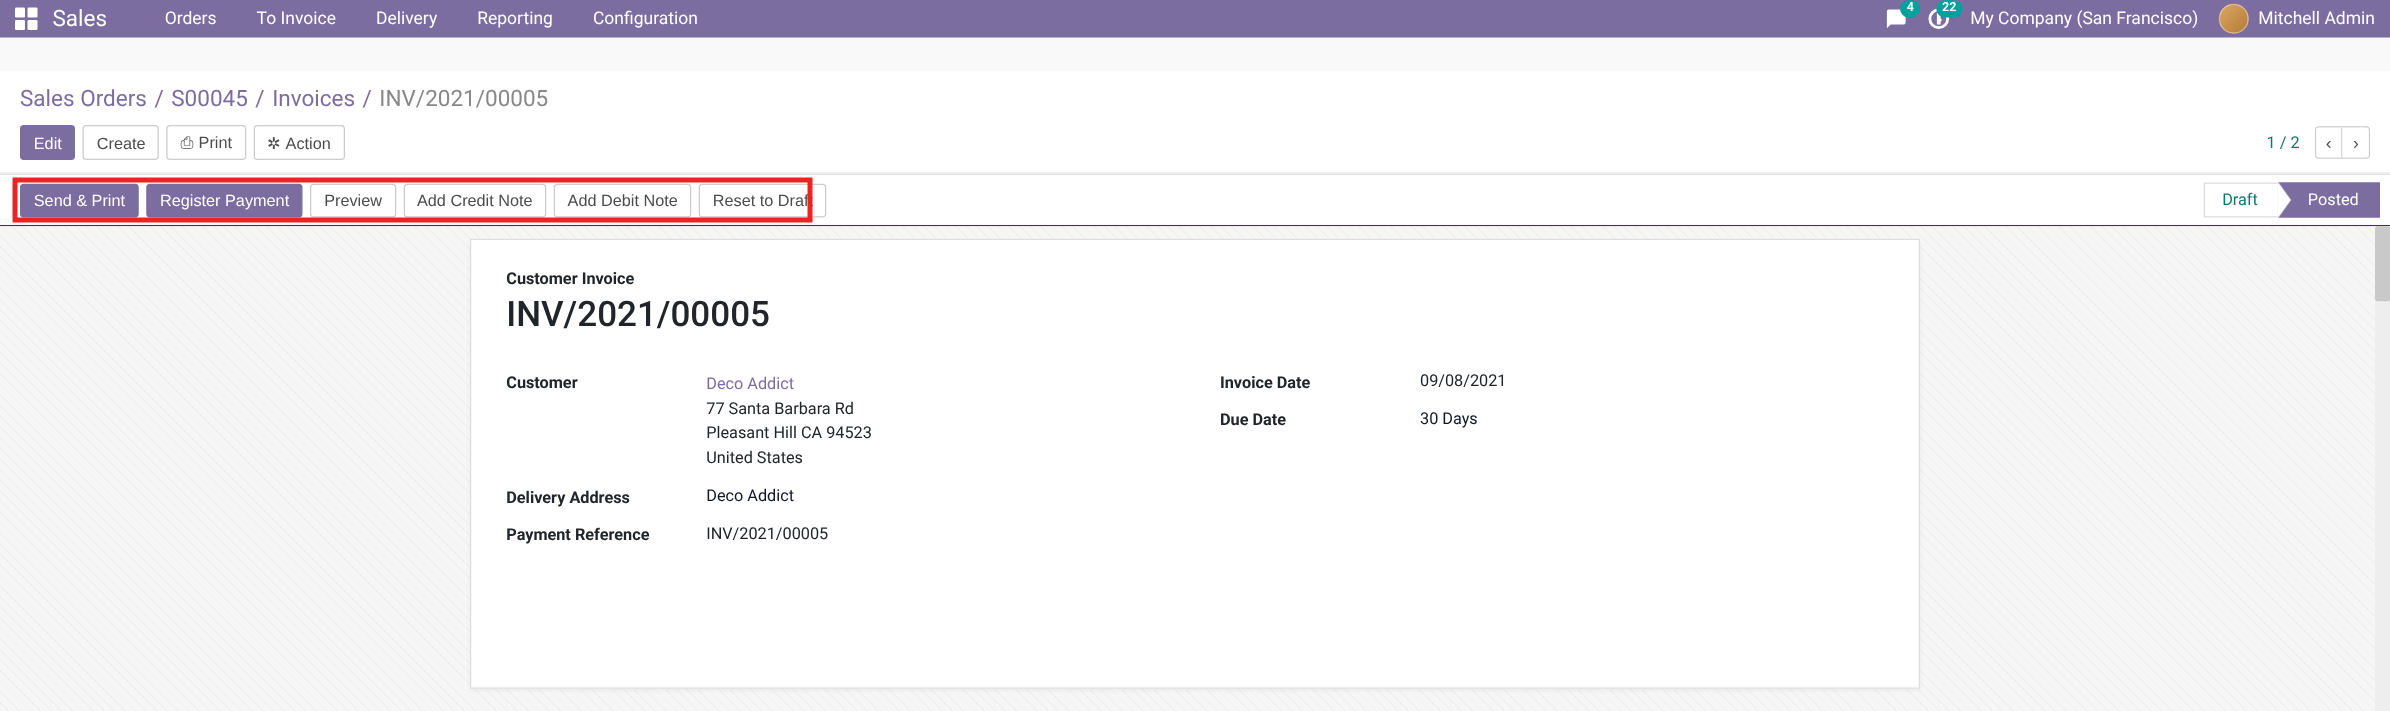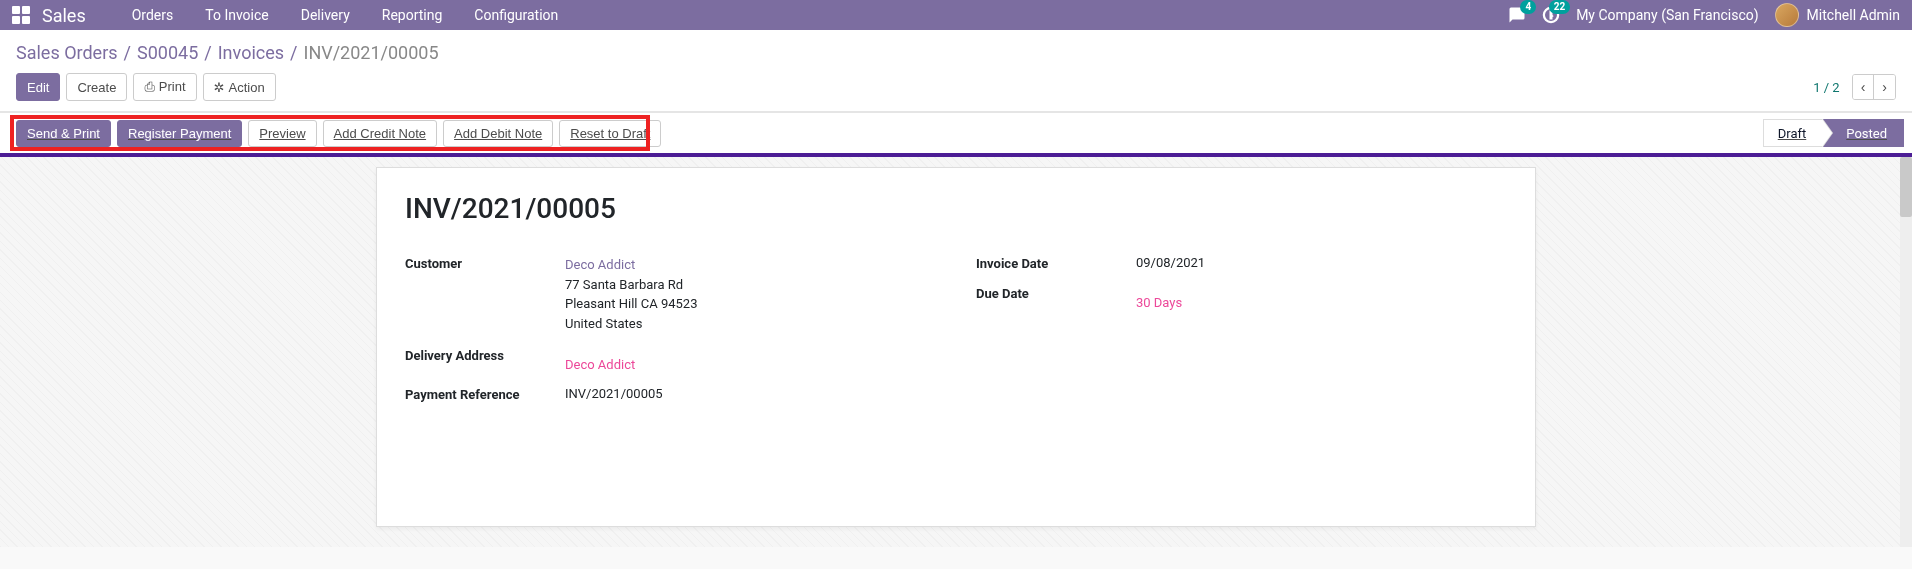--- a/index.html
+++ b/index.html
@@ -13,62 +13,62 @@
 .topnav a { color: #fff; text-decoration: none; padding: 0 16px; font-size: 14px; line-height: 46px; cursor: pointer; }
 .topbar-right { margin-left: auto; display: flex; align-items: center; gap: 16px; }
 .icon-badge { position: relative; display: inline-flex; align-items: center; cursor: pointer; }
 .icon-badge svg { width: 18px; height: 18px; fill: #fff; }
 .badge { position: absolute; top: -6px; right: -10px; background: #00a09d; color: #fff; font-size: 10px; font-weight: bold; padding: 1px 5px; border-radius: 8px; line-height: 12px; }
 .company-name { color: #fff; font-size: 14px; cursor: pointer; }
 .user-area { display: flex; align-items: center; gap: 8px; cursor: pointer; }
 .avatar { width: 24px; height: 24px; border-radius: 50%; background: linear-gradient(135deg,#d9a760,#b77a3a); border: 1px solid rgba(255,255,255,0.4); }
 .user-name { color: #fff; font-size: 14px; }
 
-.control-panel { background: #fff; padding: 12px 16px 10px 16px; border-bottom: 1px solid #e5e5e5; }
+.control-panel { background: #fff; padding: 12px 16px 10px 16px; border-bottom: 1px solid #e5e5e5; margin-top: 27px; }
 .breadcrumbs { font-size: 18px; color: #7c6da0; margin-bottom: 10px; display: flex; align-items: center; gap: 6px; flex-wrap: wrap; }
 .breadcrumbs a { color: #7c6da0; text-decoration: none; cursor: pointer; }
 .breadcrumbs .sep { color: #7c6da0; }
 .breadcrumbs .current { color: #888; }
 .cp-row { display: flex; align-items: center; justify-content: space-between; }
 .cp-left { display: flex; gap: 6px; }
 .btn { border: 1px solid #ccc; background: #fff; padding: 5px 10px; font-size: 13px; border-radius: 3px; cursor: pointer; color: #4c4c4c; }
 .btn-primary { background: #7c6da0; color: #fff; border-color: #7c6da0; }
 .btn .icon-inline { margin-right: 4px; }
 .cp-right { display: flex; align-items: center; gap: 12px; }
 .pager-text { color: #0f766e; font-size: 13px; }
 .pager-btns { display: flex; border: 1px solid #ccc; border-radius: 3px; overflow: hidden; }
 .pager-btns button { border: none; background: #fff; padding: 4px 8px; cursor: pointer; font-size: 14px; color: #4c4c4c; }
 .pager-btns button:first-child { border-right: 1px solid #ccc; }
 
-.statusbar-row { background: #fff; border-top: 1px solid #e5e5e5; border-bottom: 4px solid #4c1d95; display: flex; align-items: center; padding: 6px 8px 6px 16px; position: relative; text-decoration: underline; }
+.statusbar-row { background: #fff; border-top: 1px solid #e5e5e5; border-bottom: 1px solid #4c1d95; display: flex; align-items: center; padding: 6px 8px 6px 16px; position: relative; }
 .status-btns { display: flex; gap: 6px; }
 .highlight-box { border: 4px solid #e22; position: absolute; left: 10px; top: 2px; height: 36px; width: 640px; pointer-events: none; }
 .status-arrows { margin-left: auto; display: flex; align-items: center; height: 28px; }
-.status-step { position: relative; height: 28px; display: flex; align-items: center; padding: 0 16px 0 22px; font-size: 13px; color: #0f172a; background: #fff; border: 1px solid #ddd; cursor: pointer; }
+.status-step { position: relative; height: 28px; display: flex; align-items: center; padding: 0 16px 0 22px; font-size: 13px; color: #0f766e; background: #fff; border: 1px solid #ddd; cursor: pointer; }
 .status-step.first { padding-left: 14px; }
 .status-step.active { background: #7c6da0; color: #fff; border-color: #7c6da0; }
 .status-step::after { content: ""; position: absolute; right: -10px; top: -1px; width: 0; height: 0; border-top: 14px solid transparent; border-bottom: 14px solid transparent; border-left: 10px solid #fff; z-index: 2; }
 .status-step::before { content: ""; position: absolute; right: -11px; top: -1px; width: 0; height: 0; border-top: 14px solid transparent; border-bottom: 14px solid transparent; border-left: 10px solid #ddd; z-index: 1; }
 .status-step.active::after { border-left-color: #7c6da0; }
 .status-step.active::before { border-left-color: #7c6da0; }
 .status-step.active { z-index: 0; }
 .status-step.last::after, .status-step.last::before { display: none; }
 
 .sheet-bg { background: repeating-linear-gradient(45deg,#f0f0f0,#f0f0f0 1px,#f6f6f6 1px,#f6f6f6 6px); min-height: 390px; padding-top: 10px; position: relative; }
 .vscroll { position: absolute; right: 0; top: 0; width: 12px; height: 100%; background: #eee; }
 .vscroll-thumb { position: absolute; right: 0; top: 0; width: 12px; height: 60px; background: #c9c9c9; border-radius: 2px; }
 .sheet { background: #fff; border: 1px solid #ddd; max-width: 1160px; margin: 0 auto; padding: 24px 28px; min-height: 360px; box-shadow: 0 2px 4px rgba(0,0,0,0.05); }
 .doc-type { font-size: 13px; font-weight: 700; color: #212529; margin-bottom: 4px; }
 .doc-title { font-size: 28px; font-weight: 500; color: #212529; margin-bottom: 30px; }
 .two-col { display: flex; gap: 40px; }
 .col { flex: 1; }
 .field-row { display: flex; margin-bottom: 14px; align-items: flex-start; }
 .field-label { width: 160px; font-weight: 700; font-size: 13px; color: #212529; padding-top: 1px; }
 .field-value { flex: 1; font-size: 13px; color: #212529; }
-.field-value.link { color: #ec4899; cursor: pointer; margin-top: 10px; }
+.field-value.link { color: #0f172a; cursor: pointer; }
 .addr-line { line-height: 1.5; }
 </style>
 </head>
 <body>
 
 <div class="topbar">
   <div class="apps-icon">
       <span></span>
       <span></span>
       <span></span>
@@ -146,20 +146,21 @@
     <div class="status-step first">Draft</div>
     <div class="status-step active last">Posted</div>
   </div>
 </div>
 
 <div class="sheet-bg">
   <div class="vscroll">
       <div class="vscroll-thumb"></div>
     </div>
   <div class="sheet">
+    <div class="doc-type">Customer Invoice</div>
     <div class="doc-title">INV/2021/00005</div>
     <div class="two-col">
       <div class="col">
         <div class="field-row">
           <div class="field-label">Customer</div>
           <div class="field-value">
             <div class="link addr-line" style="color:#7c6da0;">Deco Addict</div>
             <div class="addr-line">77 Santa Barbara Rd</div>
             <div class="addr-line">Pleasant Hill CA 94523</div>
             <div class="addr-line">United States</div>

